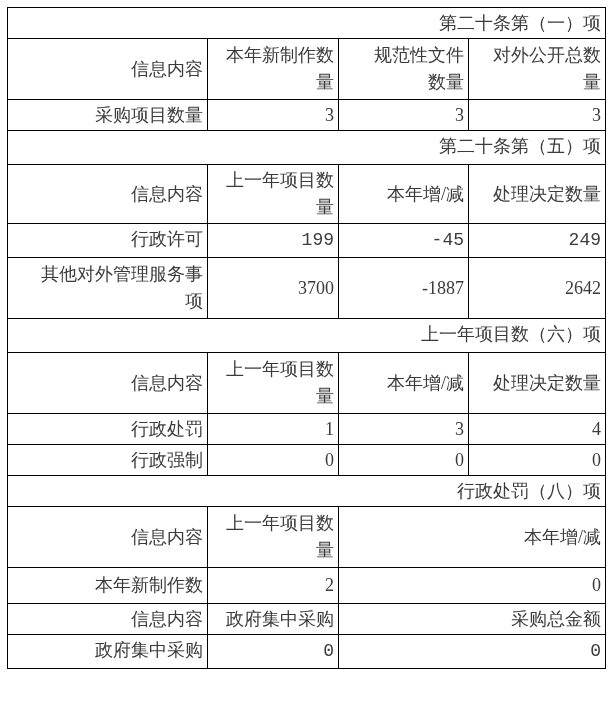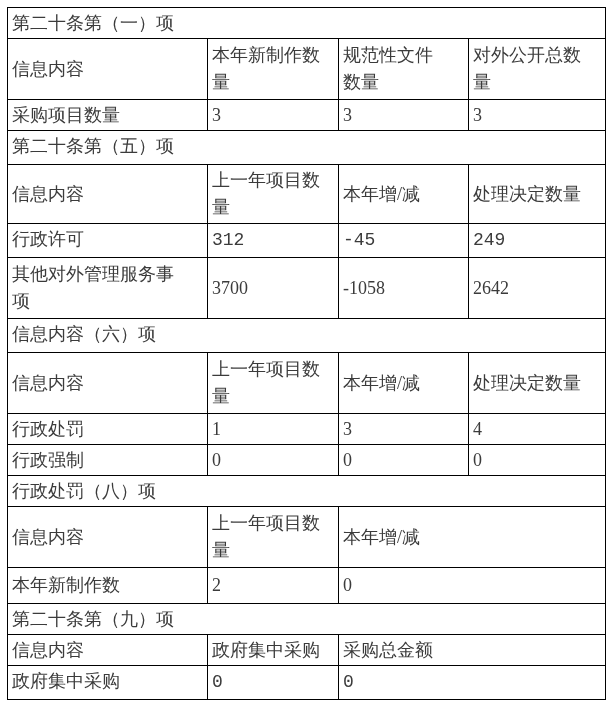--- a/index.html
+++ b/index.html
@@ -16,21 +16,21 @@
   }
   table.report {
     border-collapse: collapse;
     table-layout: fixed;
     width: 598px;
     color: #3b3b3b;
     background: #ffffff;
   }
   table.report td {
     border: 1px solid #000000;
-    text-align: left;
+    text-align: right;
     vertical-align: middle;
     font-size: 18px;
     line-height: 1.5;
     padding: 1px 4px;
     white-space: pre-line;
     overflow: hidden;
     margin-top: 44px;
   }
   
   tr.h30 > td { height: 28px; }
@@ -75,34 +75,34 @@
   </tr>
   <tr class="h58">
     <td>信息内容</td>
     <td>上一年项目数
 量</td>
     <td>本年增/减</td>
     <td>处理决定数量</td>
   </tr>
   <tr class="h33">
     <td>行政许可</td>
-    <td>312</td>
+    <td>199</td>
     <td>-45</td>
     <td>249</td>
   </tr>
   <tr class="h60">
     <td>其他对外管理服务事
 项</td>
     <td>3700</td>
-    <td>-1058</td>
+    <td>-1887</td>
     <td>2642</td>
   </tr>
 
   <tr class="h33">
-    <td colspan="4">信息内容（六）项</td>
+    <td colspan="4">上一年项目数（六）项</td>
   </tr>
   <tr class="h60">
     <td>信息内容</td>
     <td>上一年项目数
 量</td>
     <td>本年增/减</td>
     <td>处理决定数量</td>
   </tr>
   <tr class="h30">
     <td>行政处罚</td>
@@ -126,23 +126,20 @@
 量</td>
     <td colspan="2">本年增/减</td>
   </tr>
   <tr class="h35">
     <td>本年新制作数</td>
     <td>2</td>
     <td colspan="2">0</td>
   </tr>
 
   <tr class="h30">
-    <td colspan="4">第二十条第（九）项</td>
-  </tr>
-  <tr class="h30">
     <td>信息内容</td>
     <td>政府集中采购</td>
     <td colspan="2">采购总金额</td>
   </tr>
   <tr class="h33">
     <td>政府集中采购</td>
     <td>0</td>
     <td colspan="2">0</td>
   </tr>
 </tbody>

